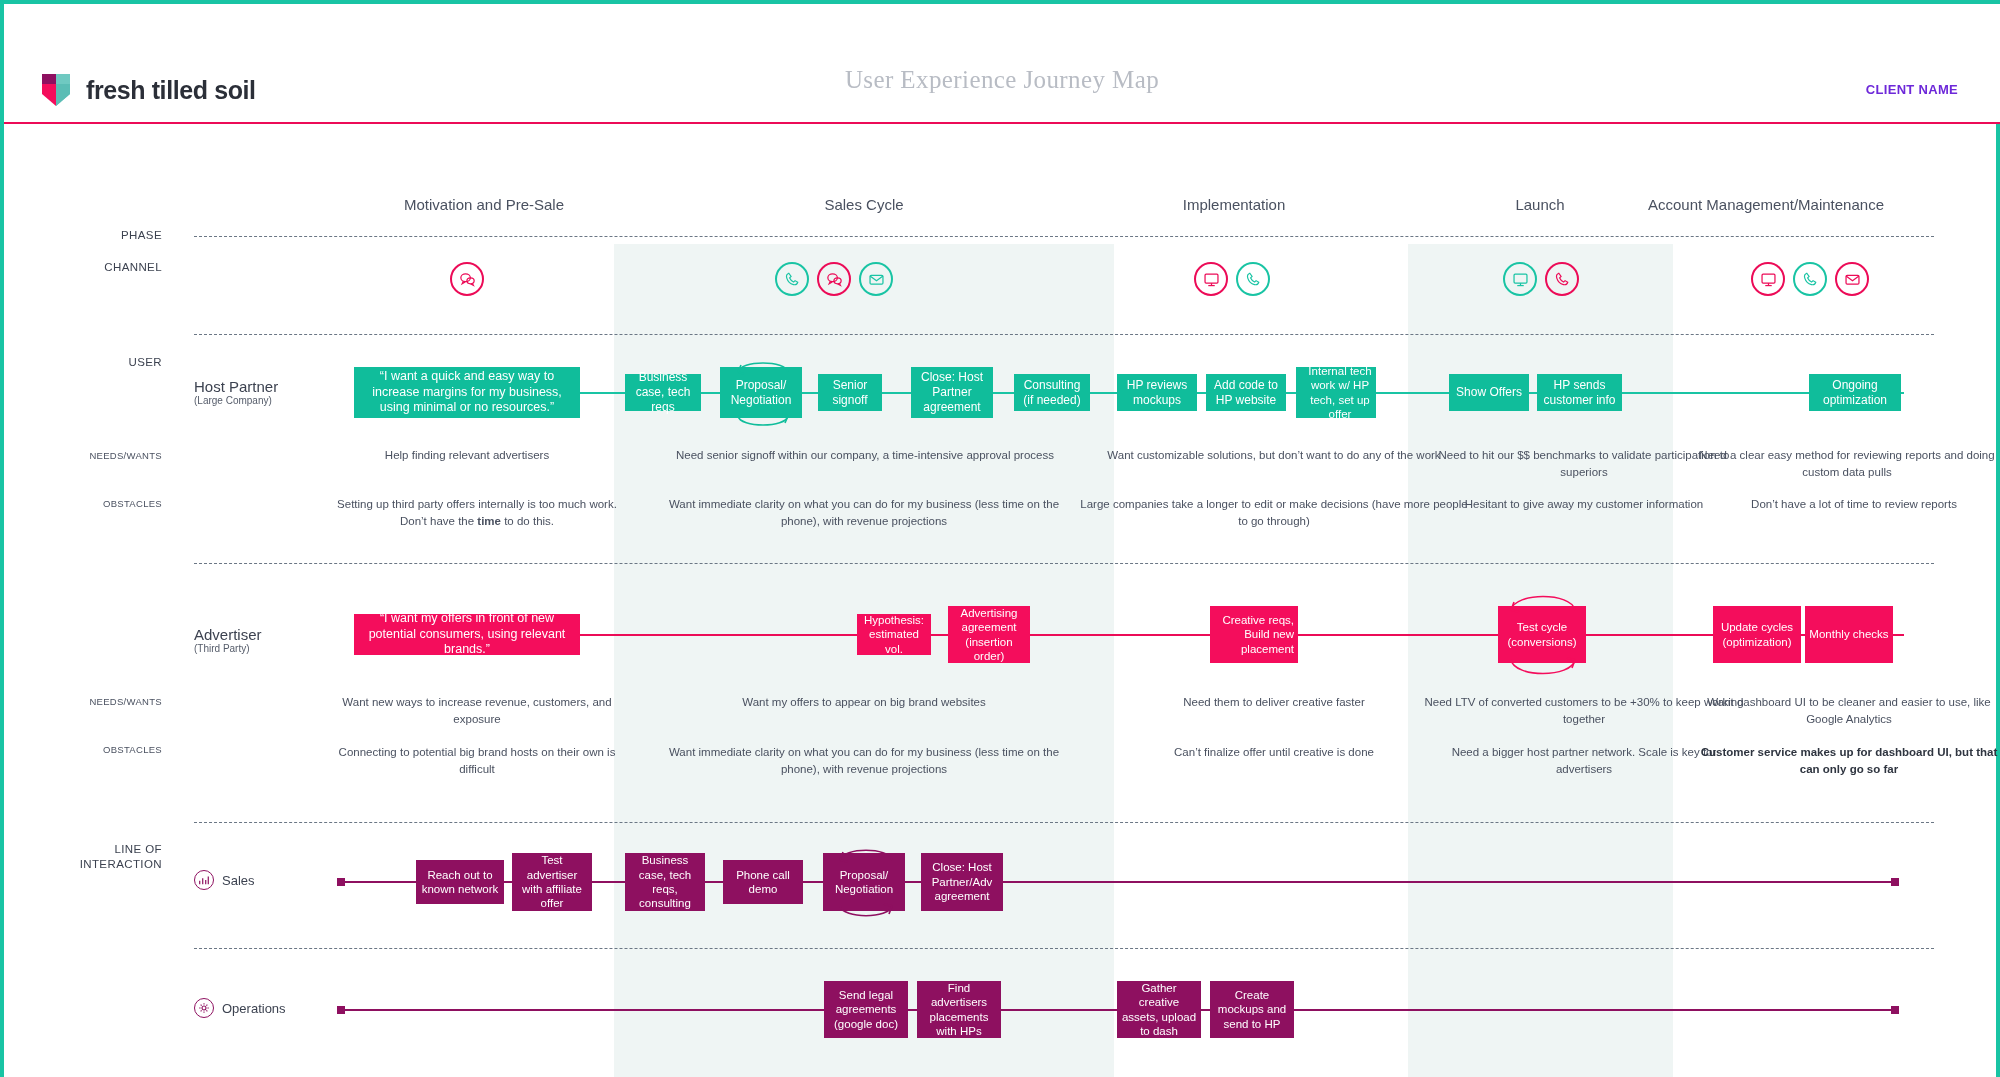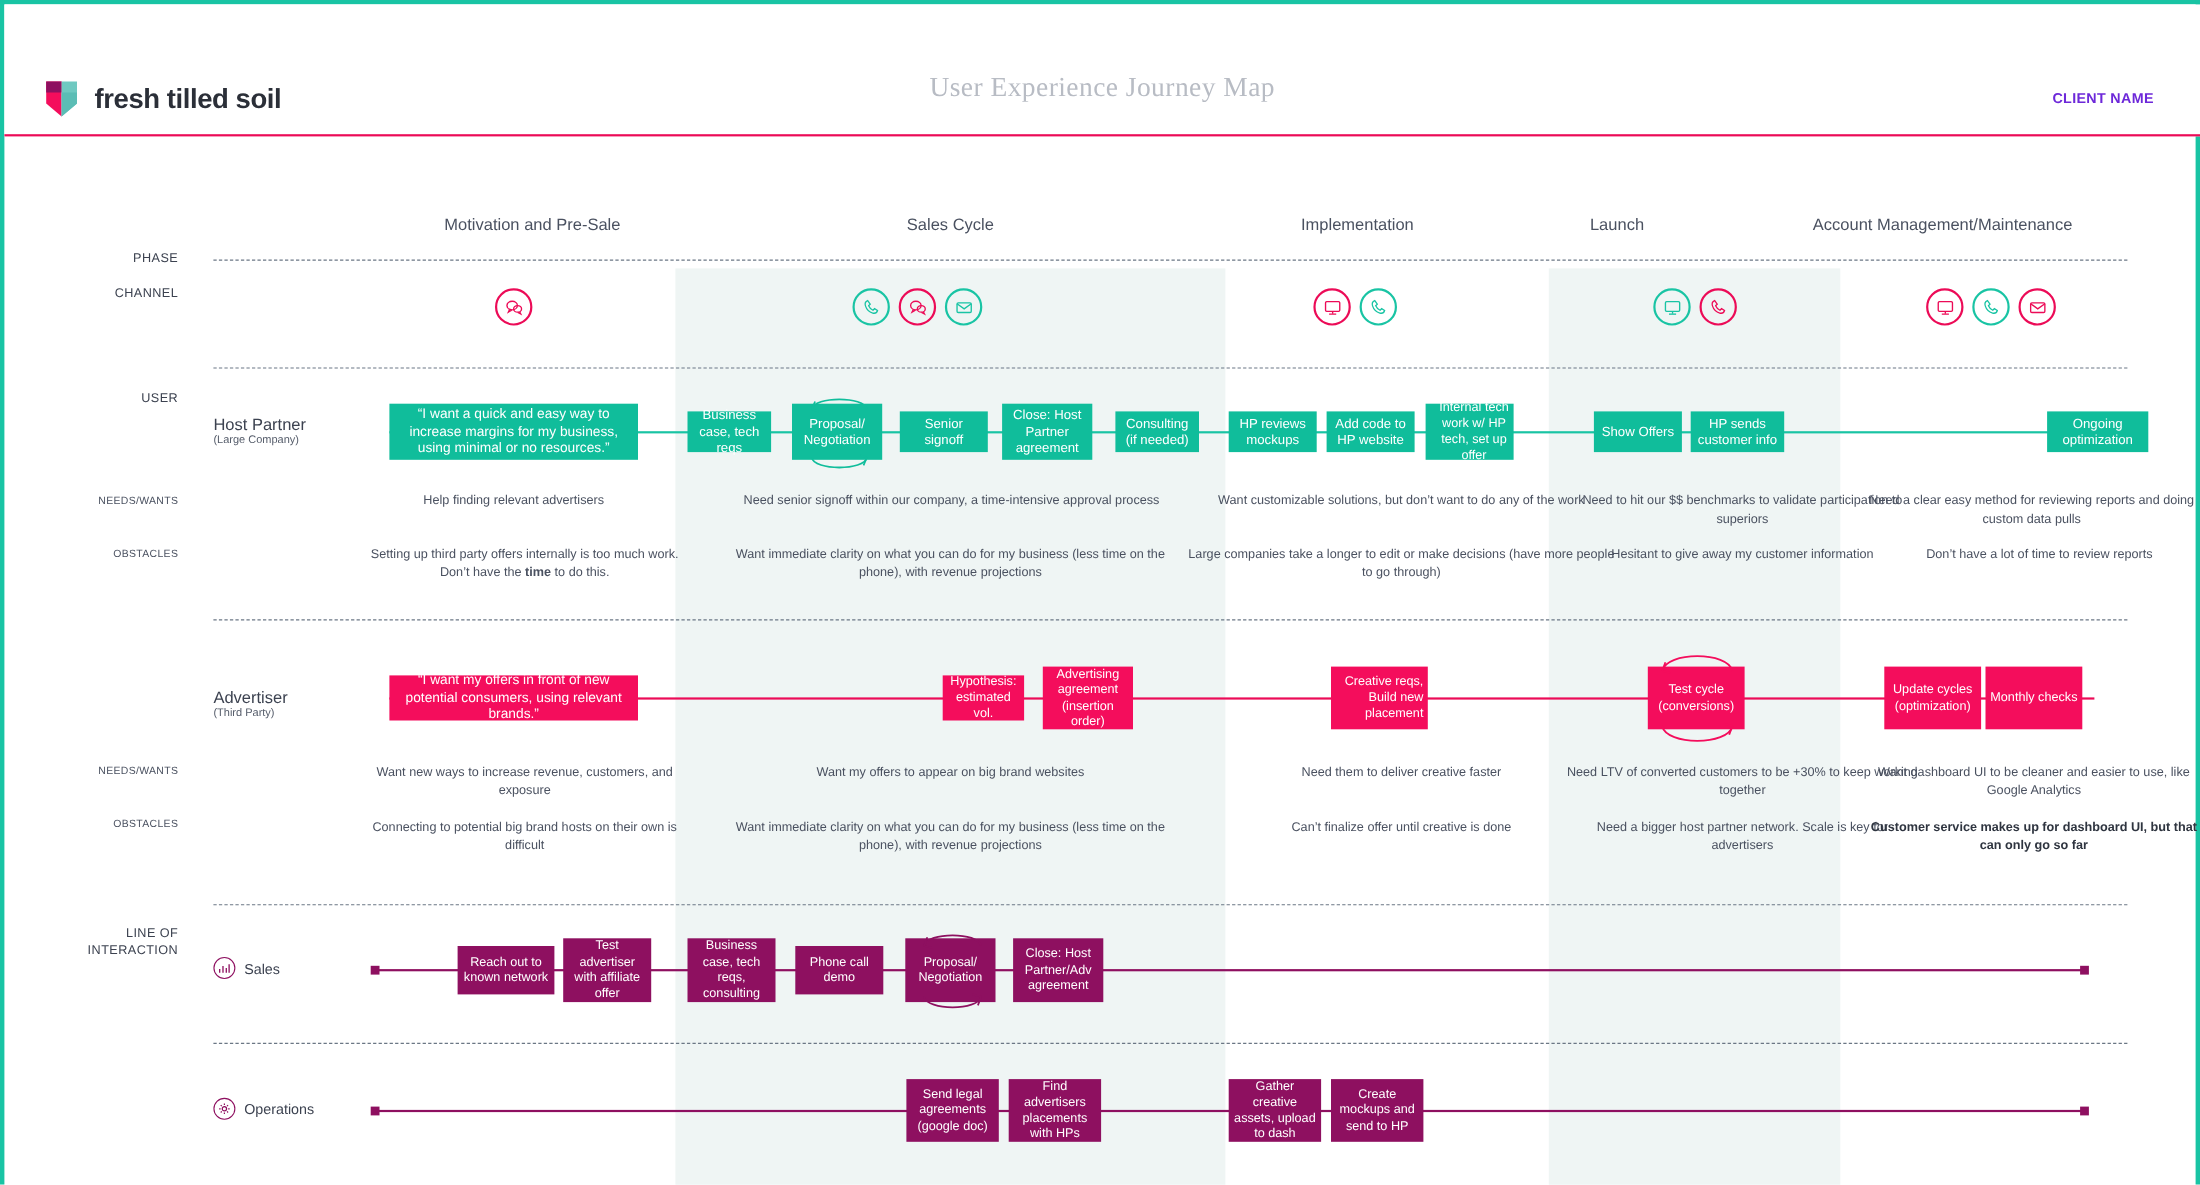--- a/index.html
+++ b/index.html
@@ -172,21 +172,21 @@
   </div>
 
   <div class="gutter-label gutter-small" style="top:446px;">NEEDS/WANTS</div>
   <div class="gutter-label gutter-small" style="top:494px;">OBSTACLES</div>
   <div class="gutter-label gutter-small" style="top:692px;">NEEDS/WANTS</div>
   <div class="gutter-label gutter-small" style="top:740px;">OBSTACLES</div>
 
   <div class="phase-title" style="left:350px;width:260px;">Motivation and Pre-Sale</div>
   <div class="phase-title" style="left:730px;width:260px;">Sales Cycle</div>
   <div class="phase-title" style="left:1100px;width:260px;">Implementation</div>
-  <div class="phase-title" style="left:1336px;width:260px;text-align:center;">Launch</div>
+  <div class="phase-title" style="left:1406px;width:260px;text-align:center;">Launch</div>
   <div class="phase-title" style="left:1562px;width:400px;">Account Management/Maintenance</div>
 
   <div class="hdash" style="top:232px;"></div>
   <div class="hdash" style="top:330px;"></div>
   <div class="hdash" style="top:559px;"></div>
   <div class="hdash" style="top:818px;"></div>
   <div class="hdash" style="top:944px;"></div>
 
   <div class="icon-group" style="left:463px;">
     <span class="ch-icon ic-pink">
@@ -276,29 +276,29 @@
     <span class="pn-main">Host Partner</span>
     <span class="pn-sub">(Large Company)</span>
   </div>
 
   <div class="track-line tl-teal" style="left:350px;top:388px;width:1550px;"></div>
 
   <div class="node n-teal quote-node" style="left:350px;top:363px;width:226px;height:51px;">“I want a quick and easy way to increase margins for my business, using minimal or no resources.”</div>
 
   <div class="node n-teal step-node" style="left:621px;top:370px;width:76px;height:37px;">Business case, tech reqs</div>
   <div class="node n-teal step-node" style="left:716px;top:363px;width:82px;height:51px;">Proposal/ Negotiation</div>
-  <div class="node n-teal step-node" style="left:814px;top:370px;width:80px;height:37px;">Senior signoff</div>
+  <div class="node n-teal step-node" style="left:814px;top:370px;width:64px;height:37px;">Senior signoff</div>
   <div class="node n-teal step-node" style="left:907px;top:363px;width:82px;height:51px;">Close: Host Partner agreement</div>
   <div class="node n-teal step-node" style="left:1010px;top:370px;width:76px;height:37px;">Consulting (if needed)</div>
   <div class="node n-teal step-node" style="left:1113px;top:370px;width:80px;height:37px;">HP reviews mockups</div>
   <div class="node n-teal step-node" style="left:1202px;top:370px;width:80px;height:37px;">Add code to HP website</div>
   <div class="node n-teal small-node" style="left:1292px;top:363px;width:80px;height:51px;padding-left:12px;">Internal tech work w/ HP tech, set up offer</div>
   <div class="node n-teal step-node" style="left:1445px;top:370px;width:80px;height:37px;">Show Offers</div>
   <div class="node n-teal step-node" style="left:1533px;top:370px;width:85px;height:37px;">HP sends customer info</div>
-  <div class="node n-teal step-node" style="left:1857px;top:370px;width:92px;height:37px;">Ongoing optimization</div>
+  <div class="node n-teal step-node" style="left:1805px;top:370px;width:92px;height:37px;">Ongoing optimization</div>
 
   <div class="loop" style="left:724px;top:350px;">
     <svg width="70" height="80" viewBox="0 0 70 80" fill="none" stroke="#10bd9b" stroke-width="1.6">
       <path d="M10 18 C12 6 58 6 60 18"></path>
         <path d="M10 18 L13 11 M10 18 L16 20"></path>
       <path d="M60 62 C58 74 12 74 10 62"></path>
         <path d="M60 62 L57 69 M60 62 L54 60"></path>
     </svg>
   </div>
 

